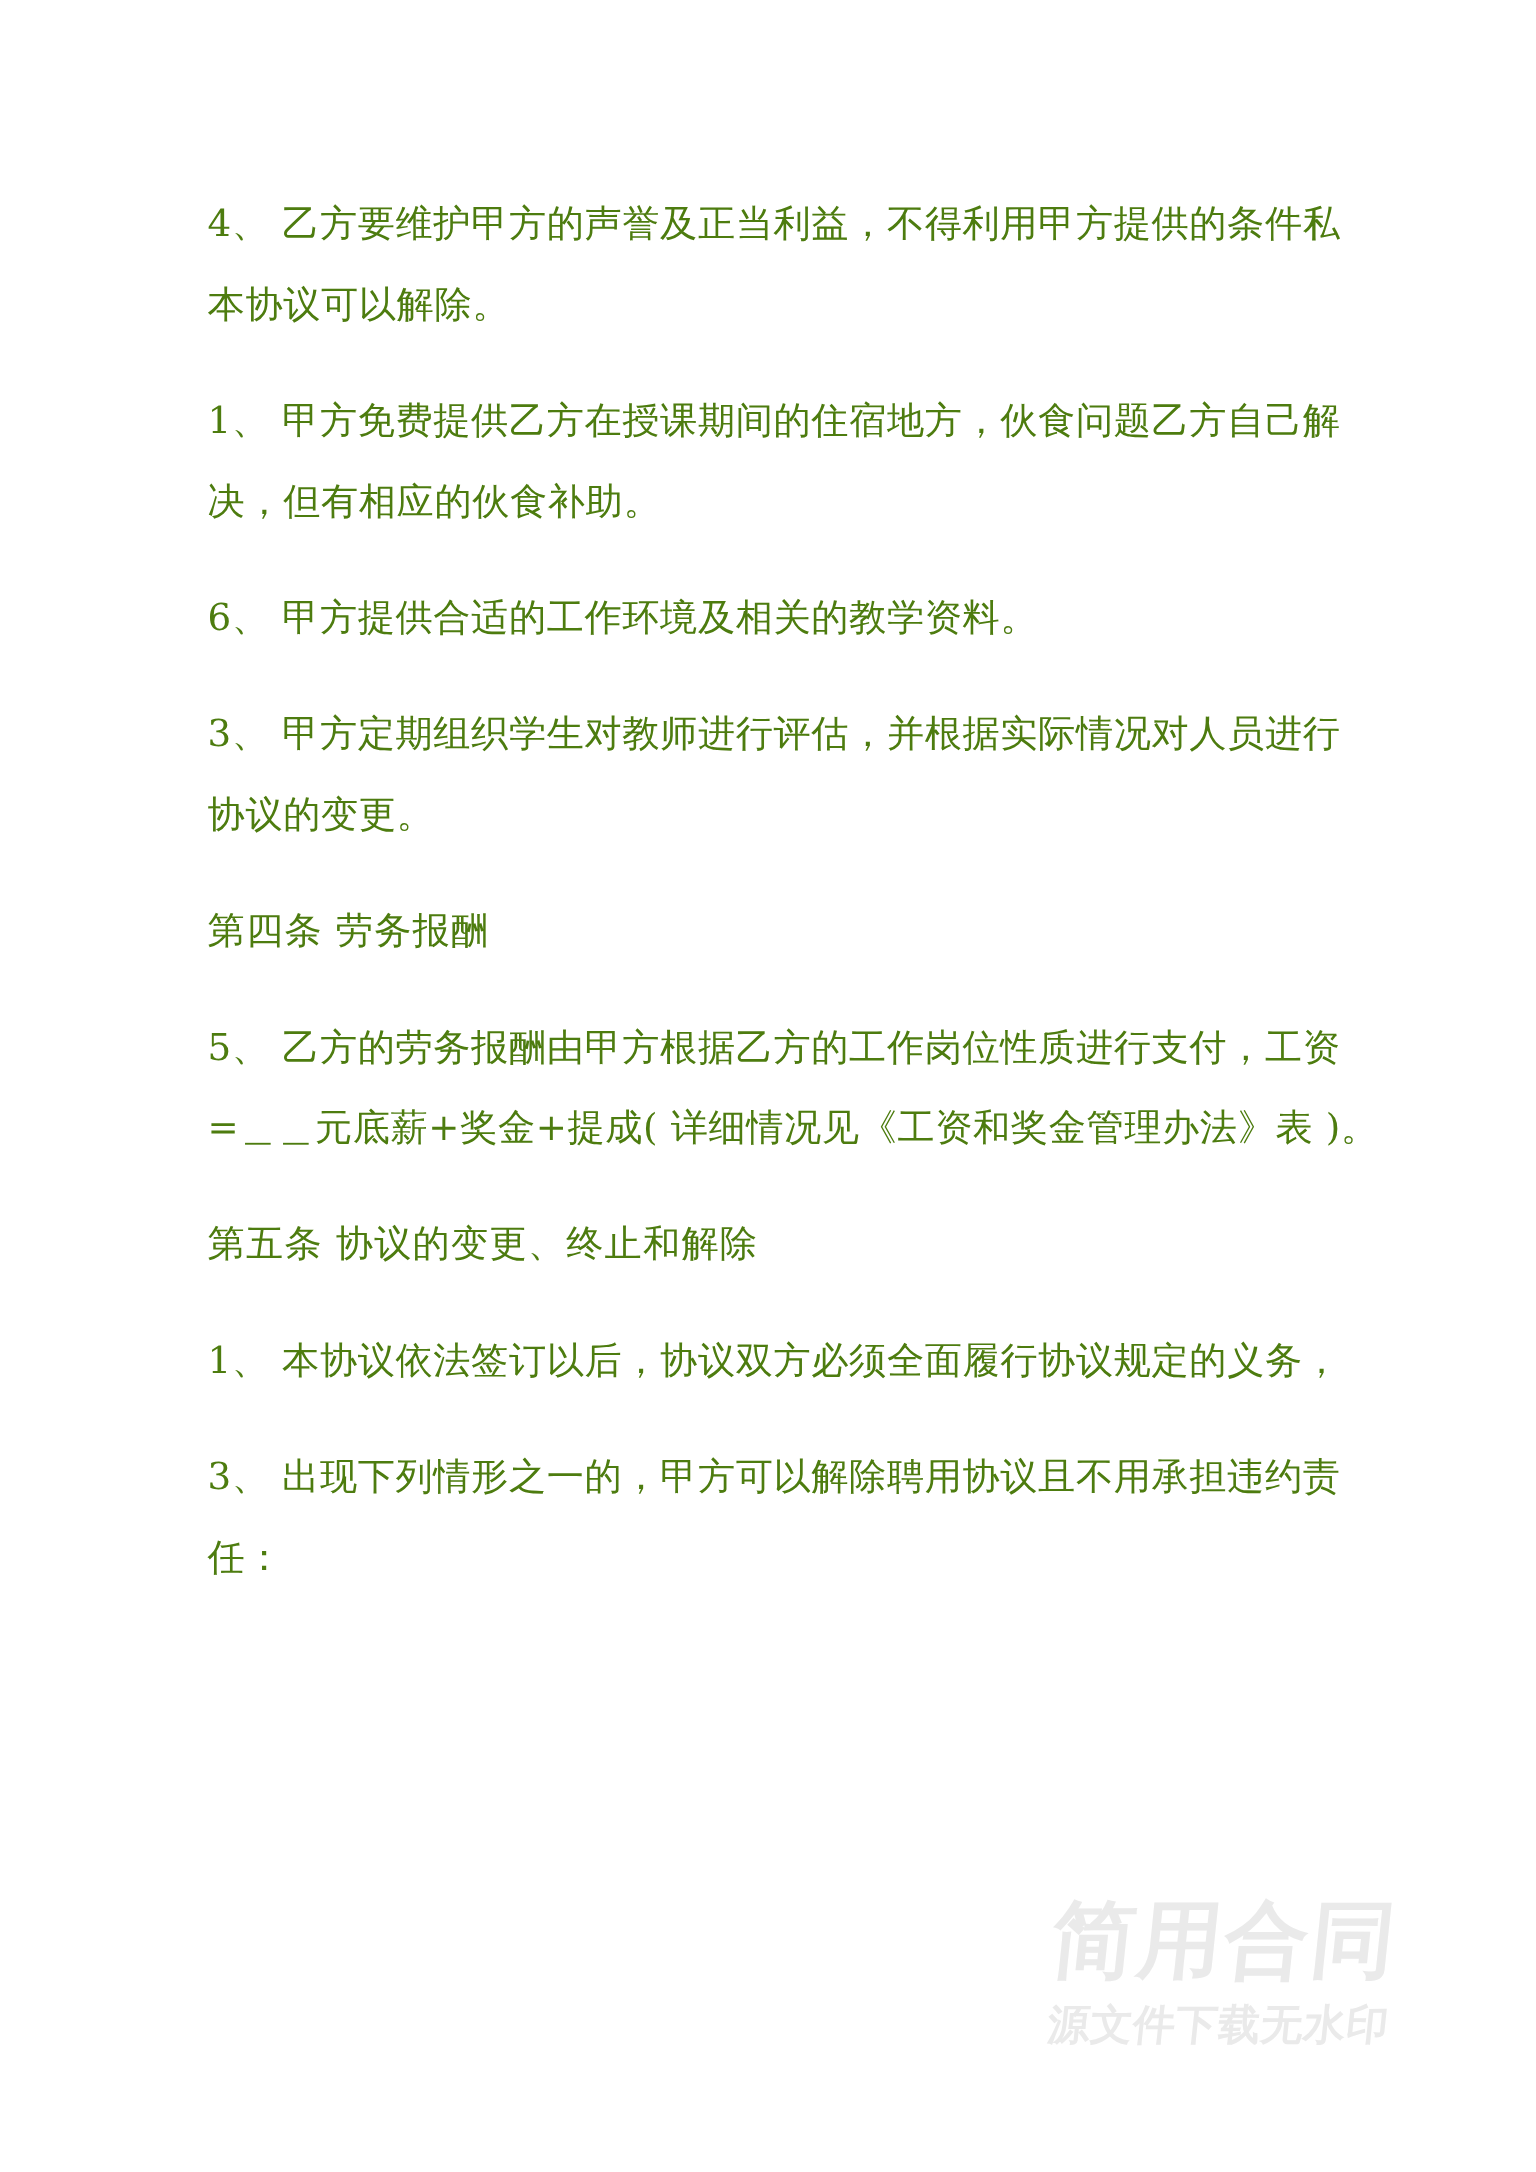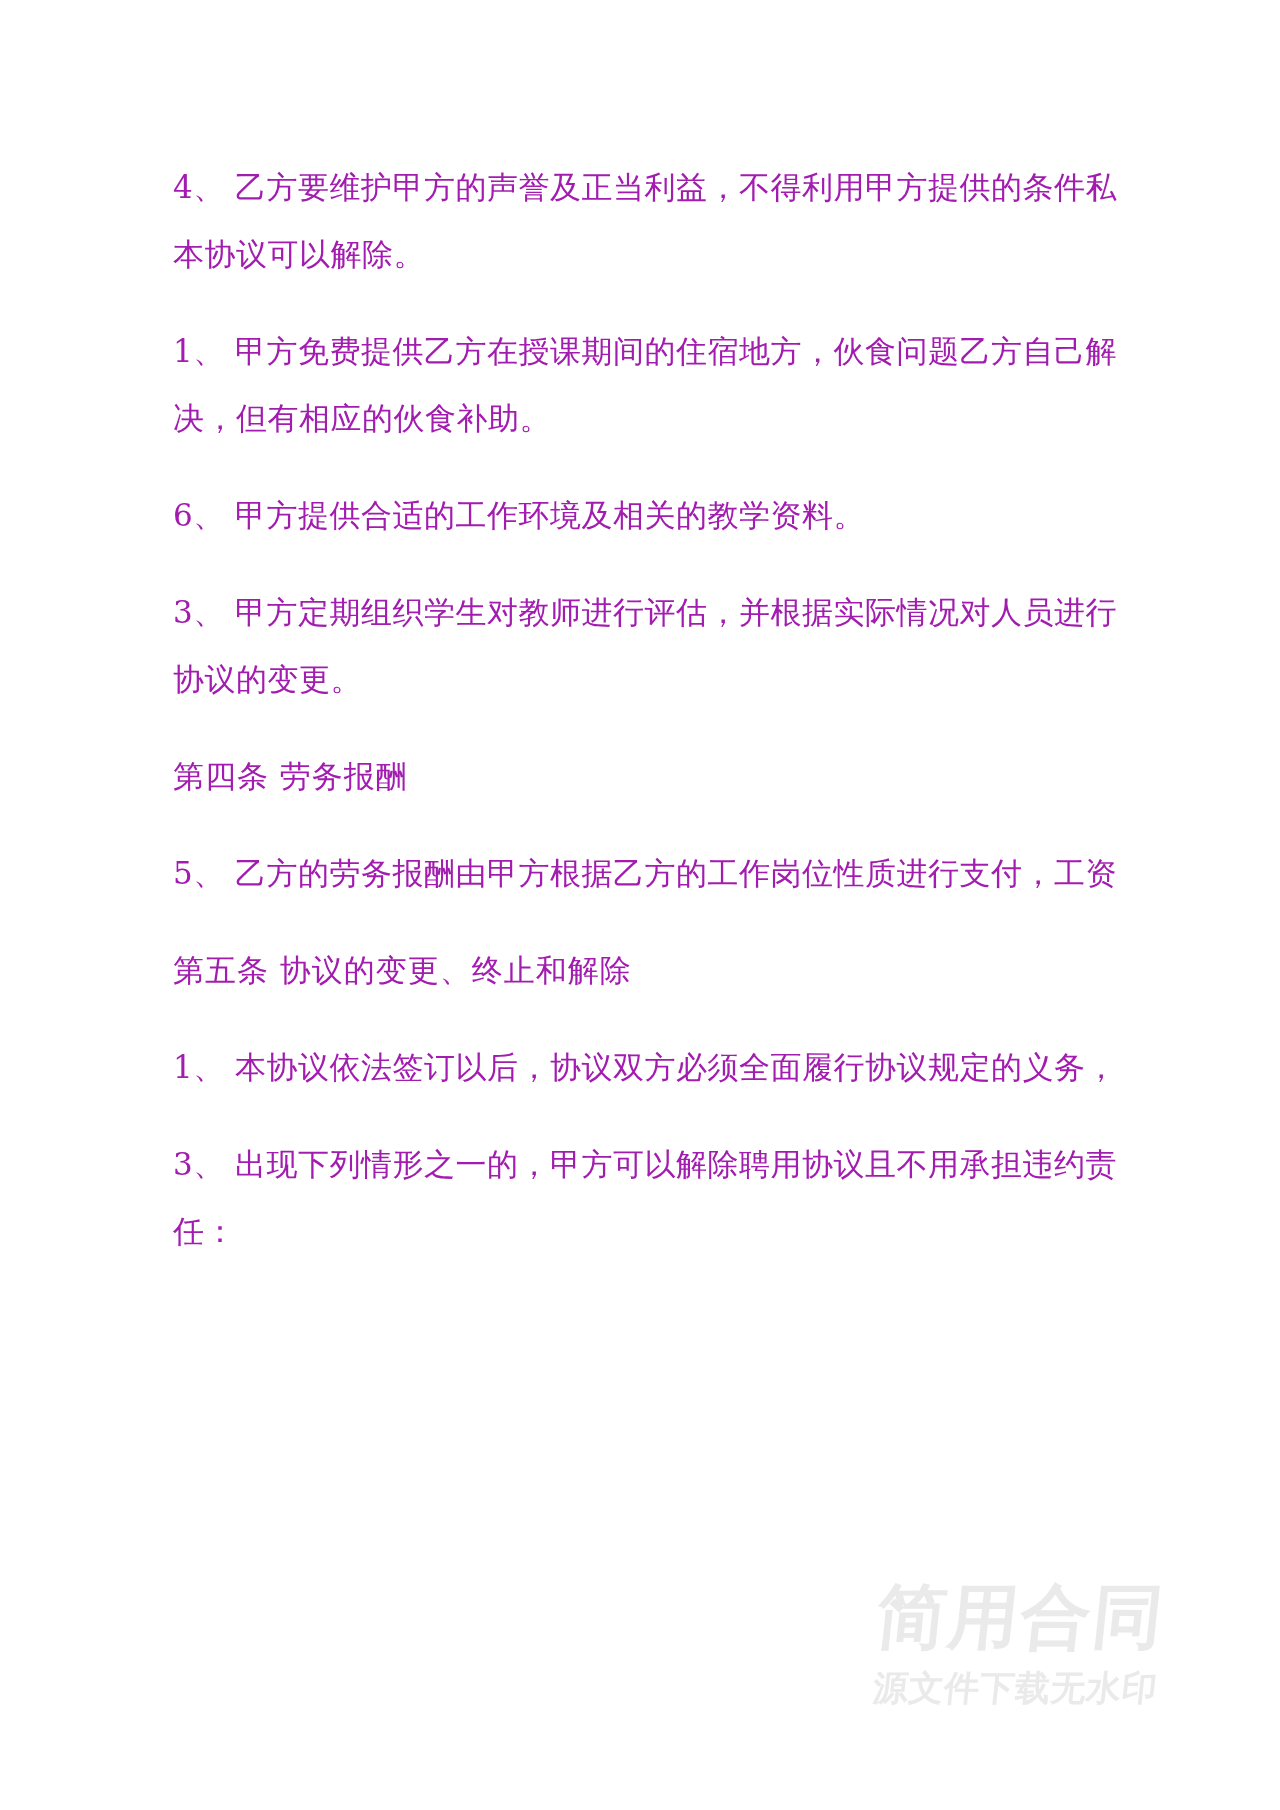--- a/index.html
+++ b/index.html
@@ -54,41 +54,42 @@
     margin-top: 16px;
     font-size: 35px;
     line-height: 36px;
     letter-spacing: 0.5px;
   }
 </style>
 </head>
 <body>
 
 <div class="page" style="background: rgb(255, 255, 255);">
-  <div class="doc-body" style="color: #a21caf;">
+  <div class="doc-body" style="color: #4d7c0f;">
       <div class="paragraph item">
         <div class="line">4、 乙方要维护甲方的声誉及正当利益，不得利用甲方提供的条件私</div>
         <div class="line">本协议可以解除。</div>
       </div>
       <div class="paragraph item">
         <div class="line">1、 甲方免费提供乙方在授课期间的住宿地方，伙食问题乙方自己解</div>
         <div class="line">决，但有相应的伙食补助。</div>
       </div>
       <div class="paragraph item">
         <div class="line">6、 甲方提供合适的工作环境及相关的教学资料。</div>
       </div>
       <div class="paragraph item">
         <div class="line">3、 甲方定期组织学生对教师进行评估，并根据实际情况对人员进行</div>
         <div class="line">协议的变更。</div>
       </div>
       <div class="paragraph heading">
         <div class="line">第四条 劳务报酬</div>
       </div>
       <div class="paragraph item">
         <div class="line">5、 乙方的劳务报酬由甲方根据乙方的工作岗位性质进行支付，工资</div>
+        <div class="line">=＿＿元底薪+奖金+提成( 详细情况见《工资和奖金管理办法》表 )。</div>
       </div>
       <div class="paragraph heading">
         <div class="line">第五条 协议的变更、终止和解除</div>
       </div>
       <div class="paragraph item">
         <div class="line">1、 本协议依法签订以后，协议双方必须全面履行协议规定的义务，</div>
       </div>
       <div class="paragraph item">
         <div class="line">3、 出现下列情形之一的，甲方可以解除聘用协议且不用承担违约责</div>
         <div class="line">任：</div>

